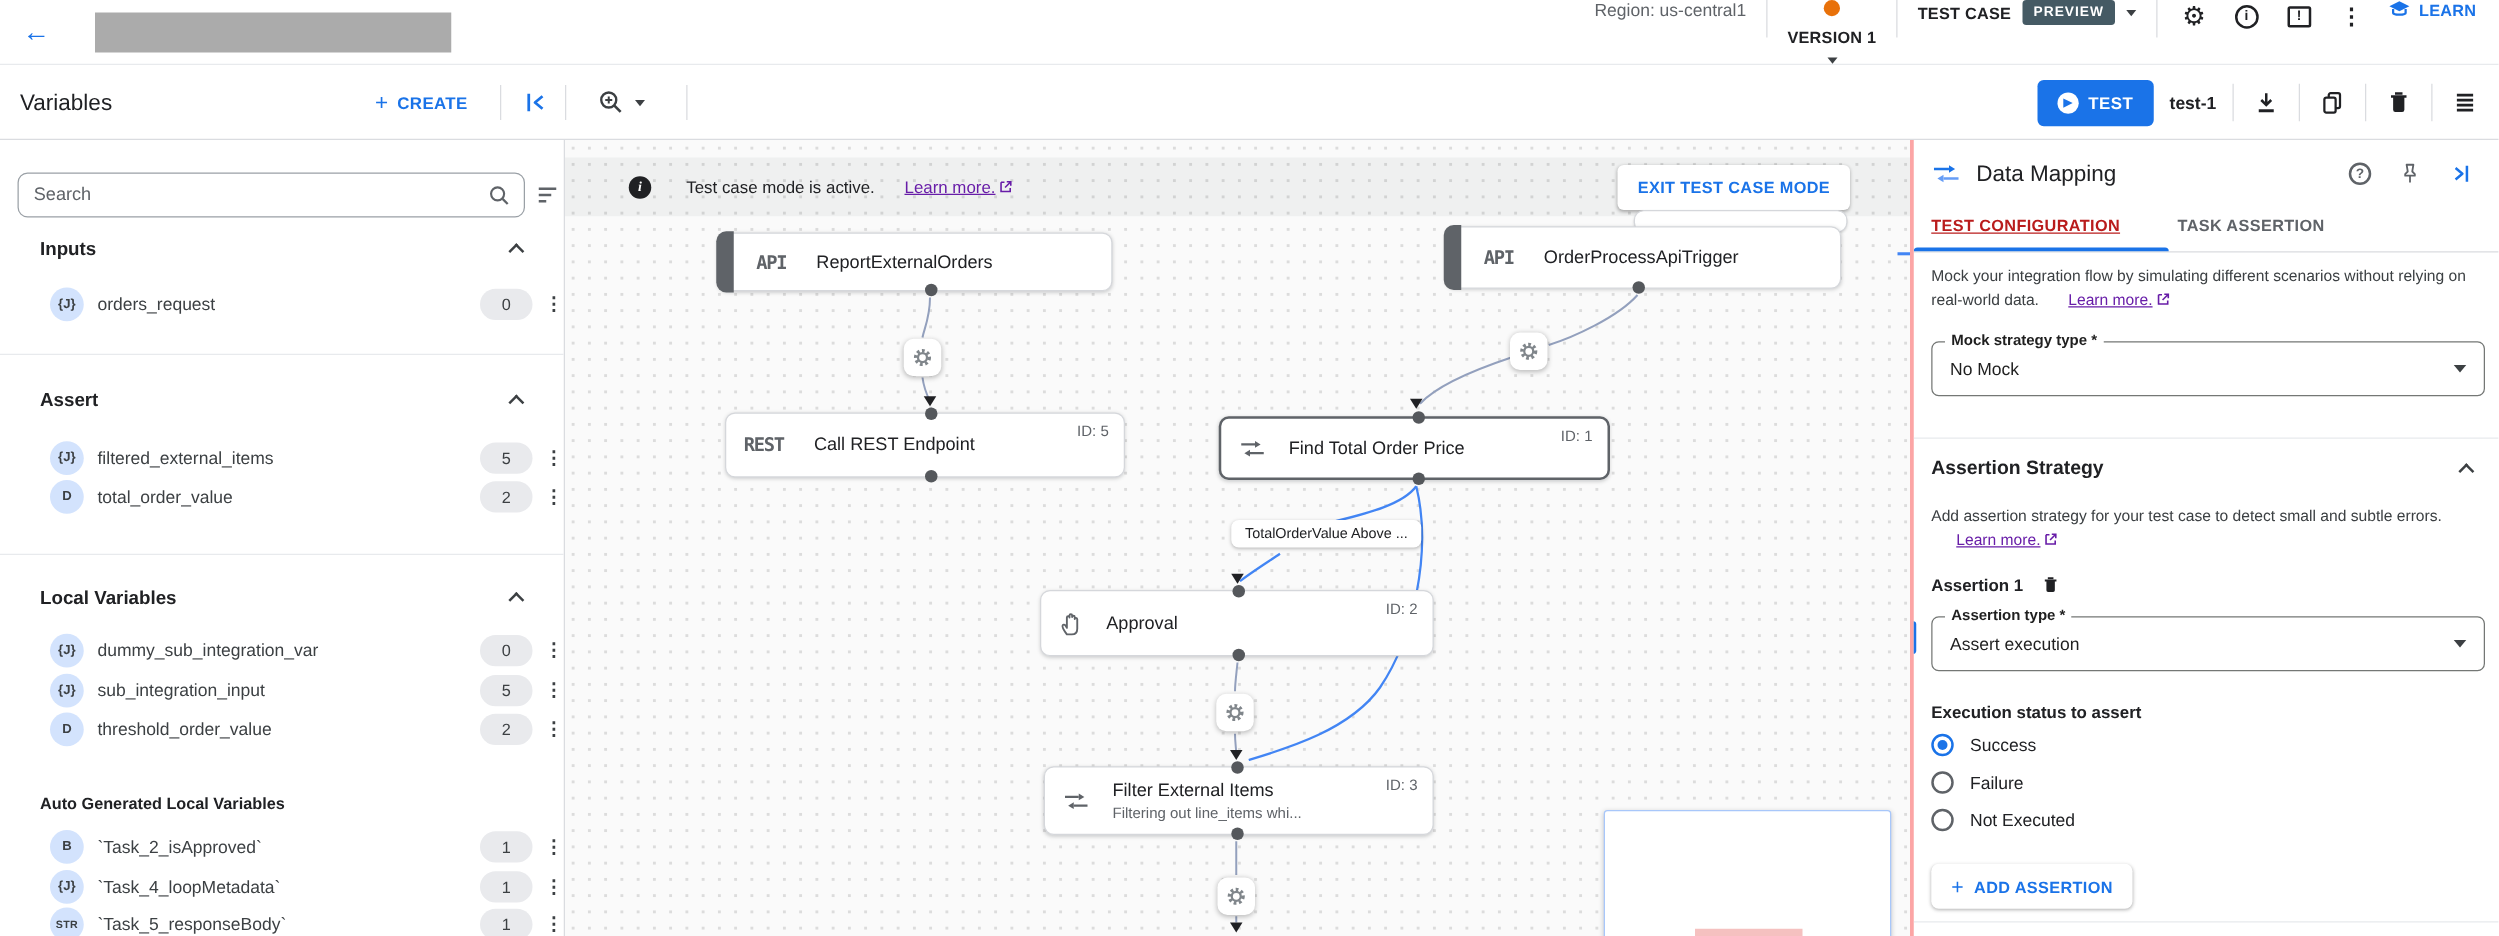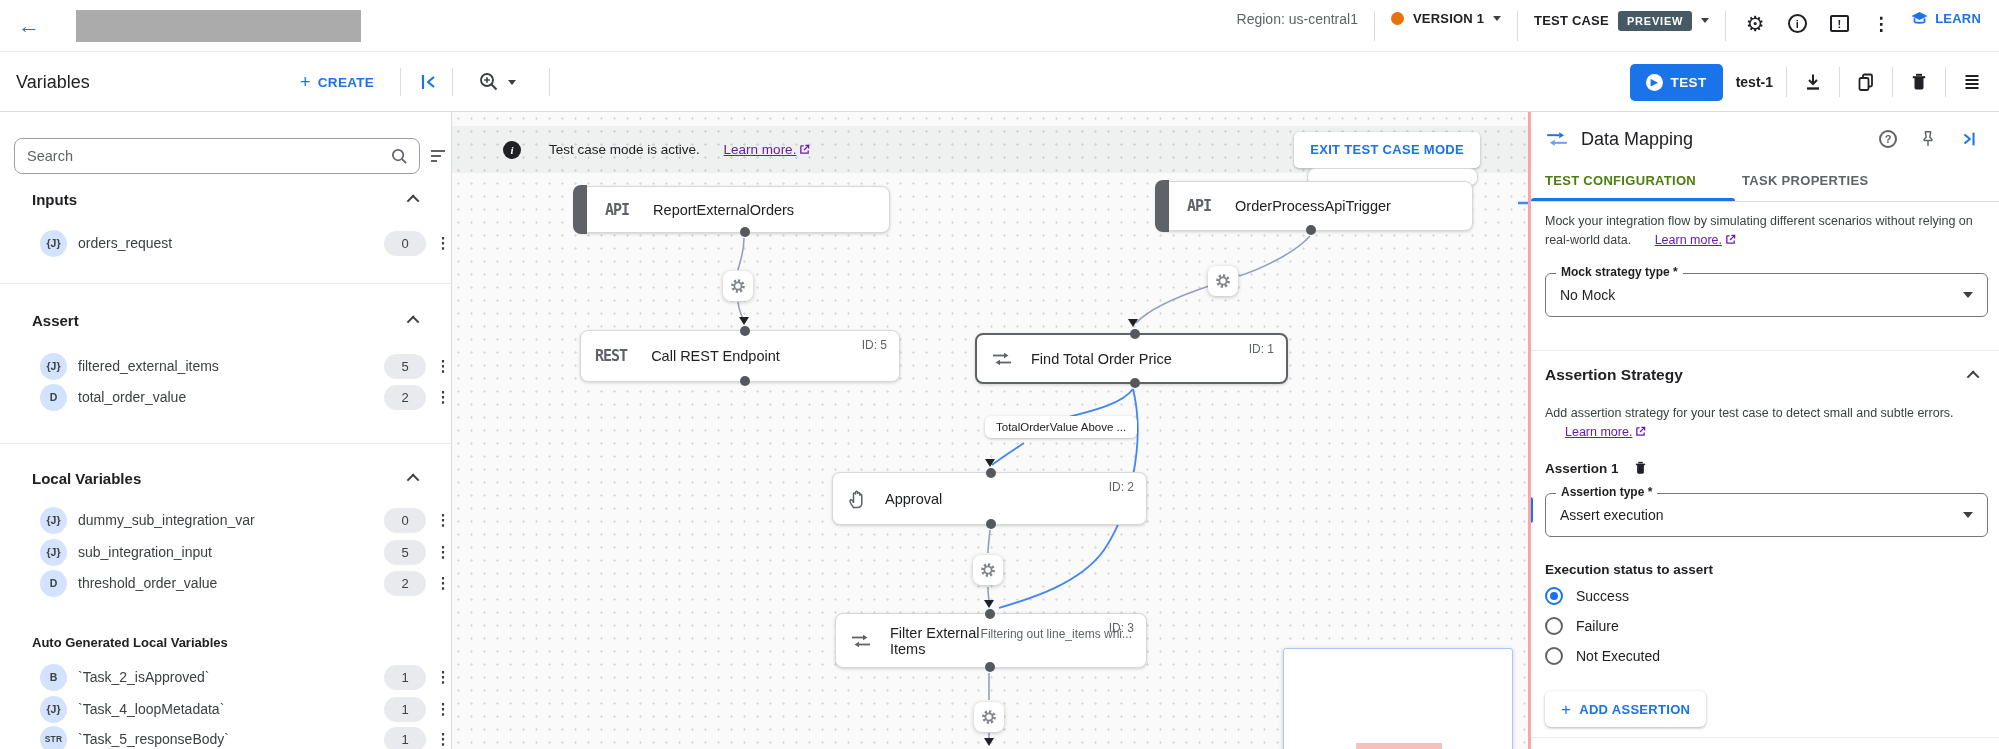--- a/index.html
+++ b/index.html
@@ -8,21 +8,21 @@
   .page { position:relative; width:1999px; height:749px; }
 
   
   .appbar { position:absolute; left:0; top:0; right:0; height:52px; background:#fff;
     border-bottom:1px solid #e8eaed; display:flex; align-items:center; padding:0 18px; }
   .back { color:#1a73e8; font-size:22px; cursor:pointer; width:30px; }
   .redacted { width:285px; height:32px; background:#ababab; margin-left:28px; }
   .appbar-right { margin-left:auto; display:flex; align-items:flex-start; gap:16px; }
   .region { color:#5f6368; font-size:14px; }
   .vdiv { width:1px; height:30px; background:#dadce0; }
-  .ver { display:flex; align-items:center; gap:9px; font-size:13px; font-weight:700; letter-spacing:.2px; }
+  .ver { display:flex; align-items:center; gap:9px; font-size:13px; font-weight:700; letter-spacing:.2px;flex-direction:column; }
   .odot { width:13px; height:13px; border-radius:50%; background:#e8710a; }
   .caret { width:0; height:0; border-left:4.5px solid transparent; border-right:4.5px solid transparent; border-top:5.5px solid #3c4043; }
   .tc { display:flex; align-items:center; gap:9px; font-size:13px; font-weight:700; letter-spacing:.2px; }
   .preview-badge { background:#455a64; color:#fff; font-size:11px; font-weight:700; letter-spacing:.8px;
     padding:4px 9px; border-radius:3px; }
   .ic { width:26px; height:26px; display:flex; align-items:center; justify-content:center; cursor:pointer; }
   .gear-glyph { font-size:21px; color:#202124; line-height:1; }
   .circle-i { width:19px; height:19px; border:2px solid #202124; border-radius:50%; display:flex;
     align-items:center; justify-content:center; font-size:11px; font-weight:700; }
   .bubble { width:19px; height:17px; border:2px solid #202124; border-radius:2px; display:flex;
@@ -116,21 +116,21 @@
   .panel { position:absolute; right:0; top:112px; width:471px; bottom:0; background:#fff;
     border-left:3px solid #fca5a5; overflow:hidden; }
   .p-abs { position:absolute; }
   .p-head { left:0; right:0; top:8px; height:38px; display:flex; align-items:center; padding:0 20px 0 14px; }
   .p-title { font-size:18px; color:#202124; margin-left:12px; }
   .p-head-icons { margin-left:auto; display:flex; align-items:center; gap:22px; }
   .help-c { width:18px; height:18px; border:2px solid #5f6368; border-radius:50%; color:#5f6368;
     display:flex; align-items:center; justify-content:center; font-size:11px; font-weight:700; cursor:pointer; }
   .tabs { left:0; right:0; top:48px; height:42px; border-bottom:1px solid #dadce0; display:flex; align-items:center; }
   .tab { font-size:13px; font-weight:700; letter-spacing:.3px; padding:0 14px; cursor:pointer; }
-  .tab.active { color:#4d7c0f; }
+  .tab.active { color:#b91c1c;text-decoration:underline; }
   .tab.inactive { color:#5f6368; margin-left:18px; }
   .tab-underline { position:absolute; left:0; bottom:0; width:204px; height:3px; background:#1a73e8;
     border-radius:3px 3px 0 0; }
   .p-para { left:14px; width:442px; font-size:12.5px; line-height:1.5; color:#3c4043; }
   .field { position:absolute; left:14px; width:443px; height:44px; border:1px solid #747775; border-radius:6px;
     display:flex; align-items:center; padding:0 14px; cursor:pointer; background:#fff; }
   .flabel { position:absolute; top:-9px; left:10px; background:#fff; padding:0 5px; font-size:12px;
     font-weight:700; color:#1f1f1f; }
   .fvalue { font-size:14px; color:#1f1f1f; }
   .fcaret { margin-left:auto; width:0; height:0; border-left:5.5px solid transparent;
@@ -437,21 +437,21 @@
 
     <div class="node" style="left:383px;top:501px;width:312px;height:55px">
       <span class="nicon">
         <svg width="22" height="18" viewBox="0 0 22 18">
           <path d="M2,5.5 h11" stroke="#5f6368" stroke-width="1.8" fill="none"></path>
           <polygon points="13,2.8 17.5,5.5 13,8.2" fill="#5f6368"></polygon>
           <path d="M20,12.5 h-11" stroke="#5f6368" stroke-width="1.8" fill="none"></path>
           <polygon points="9,9.8 4.5,12.5 9,15.2" fill="#5f6368"></polygon>
         </svg>
       </span>
-      <span style="display:flex;flex-direction:row">
+      <span style="display:flex;flex-direction:column">
         <span class="ntitle">Filter External Items</span>
         <span class="nsub">Filtering out line_items whi...</span>
       </span>
       <span class="nid">ID: 3</span>
       <span class="port" style="left:149px;top:-5px"></span>
       <span class="port" style="left:149px;bottom:-5px"></span>
     </div>
 
     <div class="gear-tile" style="left:271px;top:159px">
       <svg width="18" height="18" viewBox="0 0 20 20">
@@ -502,21 +502,21 @@
         </svg>
         <svg width="20" height="20" viewBox="0 0 22 22">
           <path d="M6,6 l6,5 -6,5" stroke="#1a73e8" stroke-width="2.2" fill="none" stroke-linejoin="round"></path>
           <path d="M16,4 v14" stroke="#1a73e8" stroke-width="2.2"></path>
         </svg>
       </span>
     </div>
 
     <div class="p-abs tabs">
       <span class="tab active">TEST CONFIGURATION</span>
-      <span class="tab inactive">TASK PROPERTIES</span>
+      <span class="tab inactive">TASK ASSERTION</span>
       <span class="tab-underline"></span>
     </div>
 
     <div class="p-abs p-para" style="top:100px">
       <span>Mock your integration flow by simulating different scenarios without relying on real-world data.</span>
       <span class="plink">Learn more.</span><span class="extlink"><svg width="11" height="11" viewBox="0 0 12 12">
             <path d="M2,2 h3 M2,2 v8 h8 v-3" stroke="#681da8" stroke-width="1.4" fill="none"></path>
             <path d="M7,1.5 h3.5 v3.5 M10.5,1.5 L5.5,6.5" stroke="#681da8" stroke-width="1.4" fill="none"></path>
           </svg></span>
     </div>

